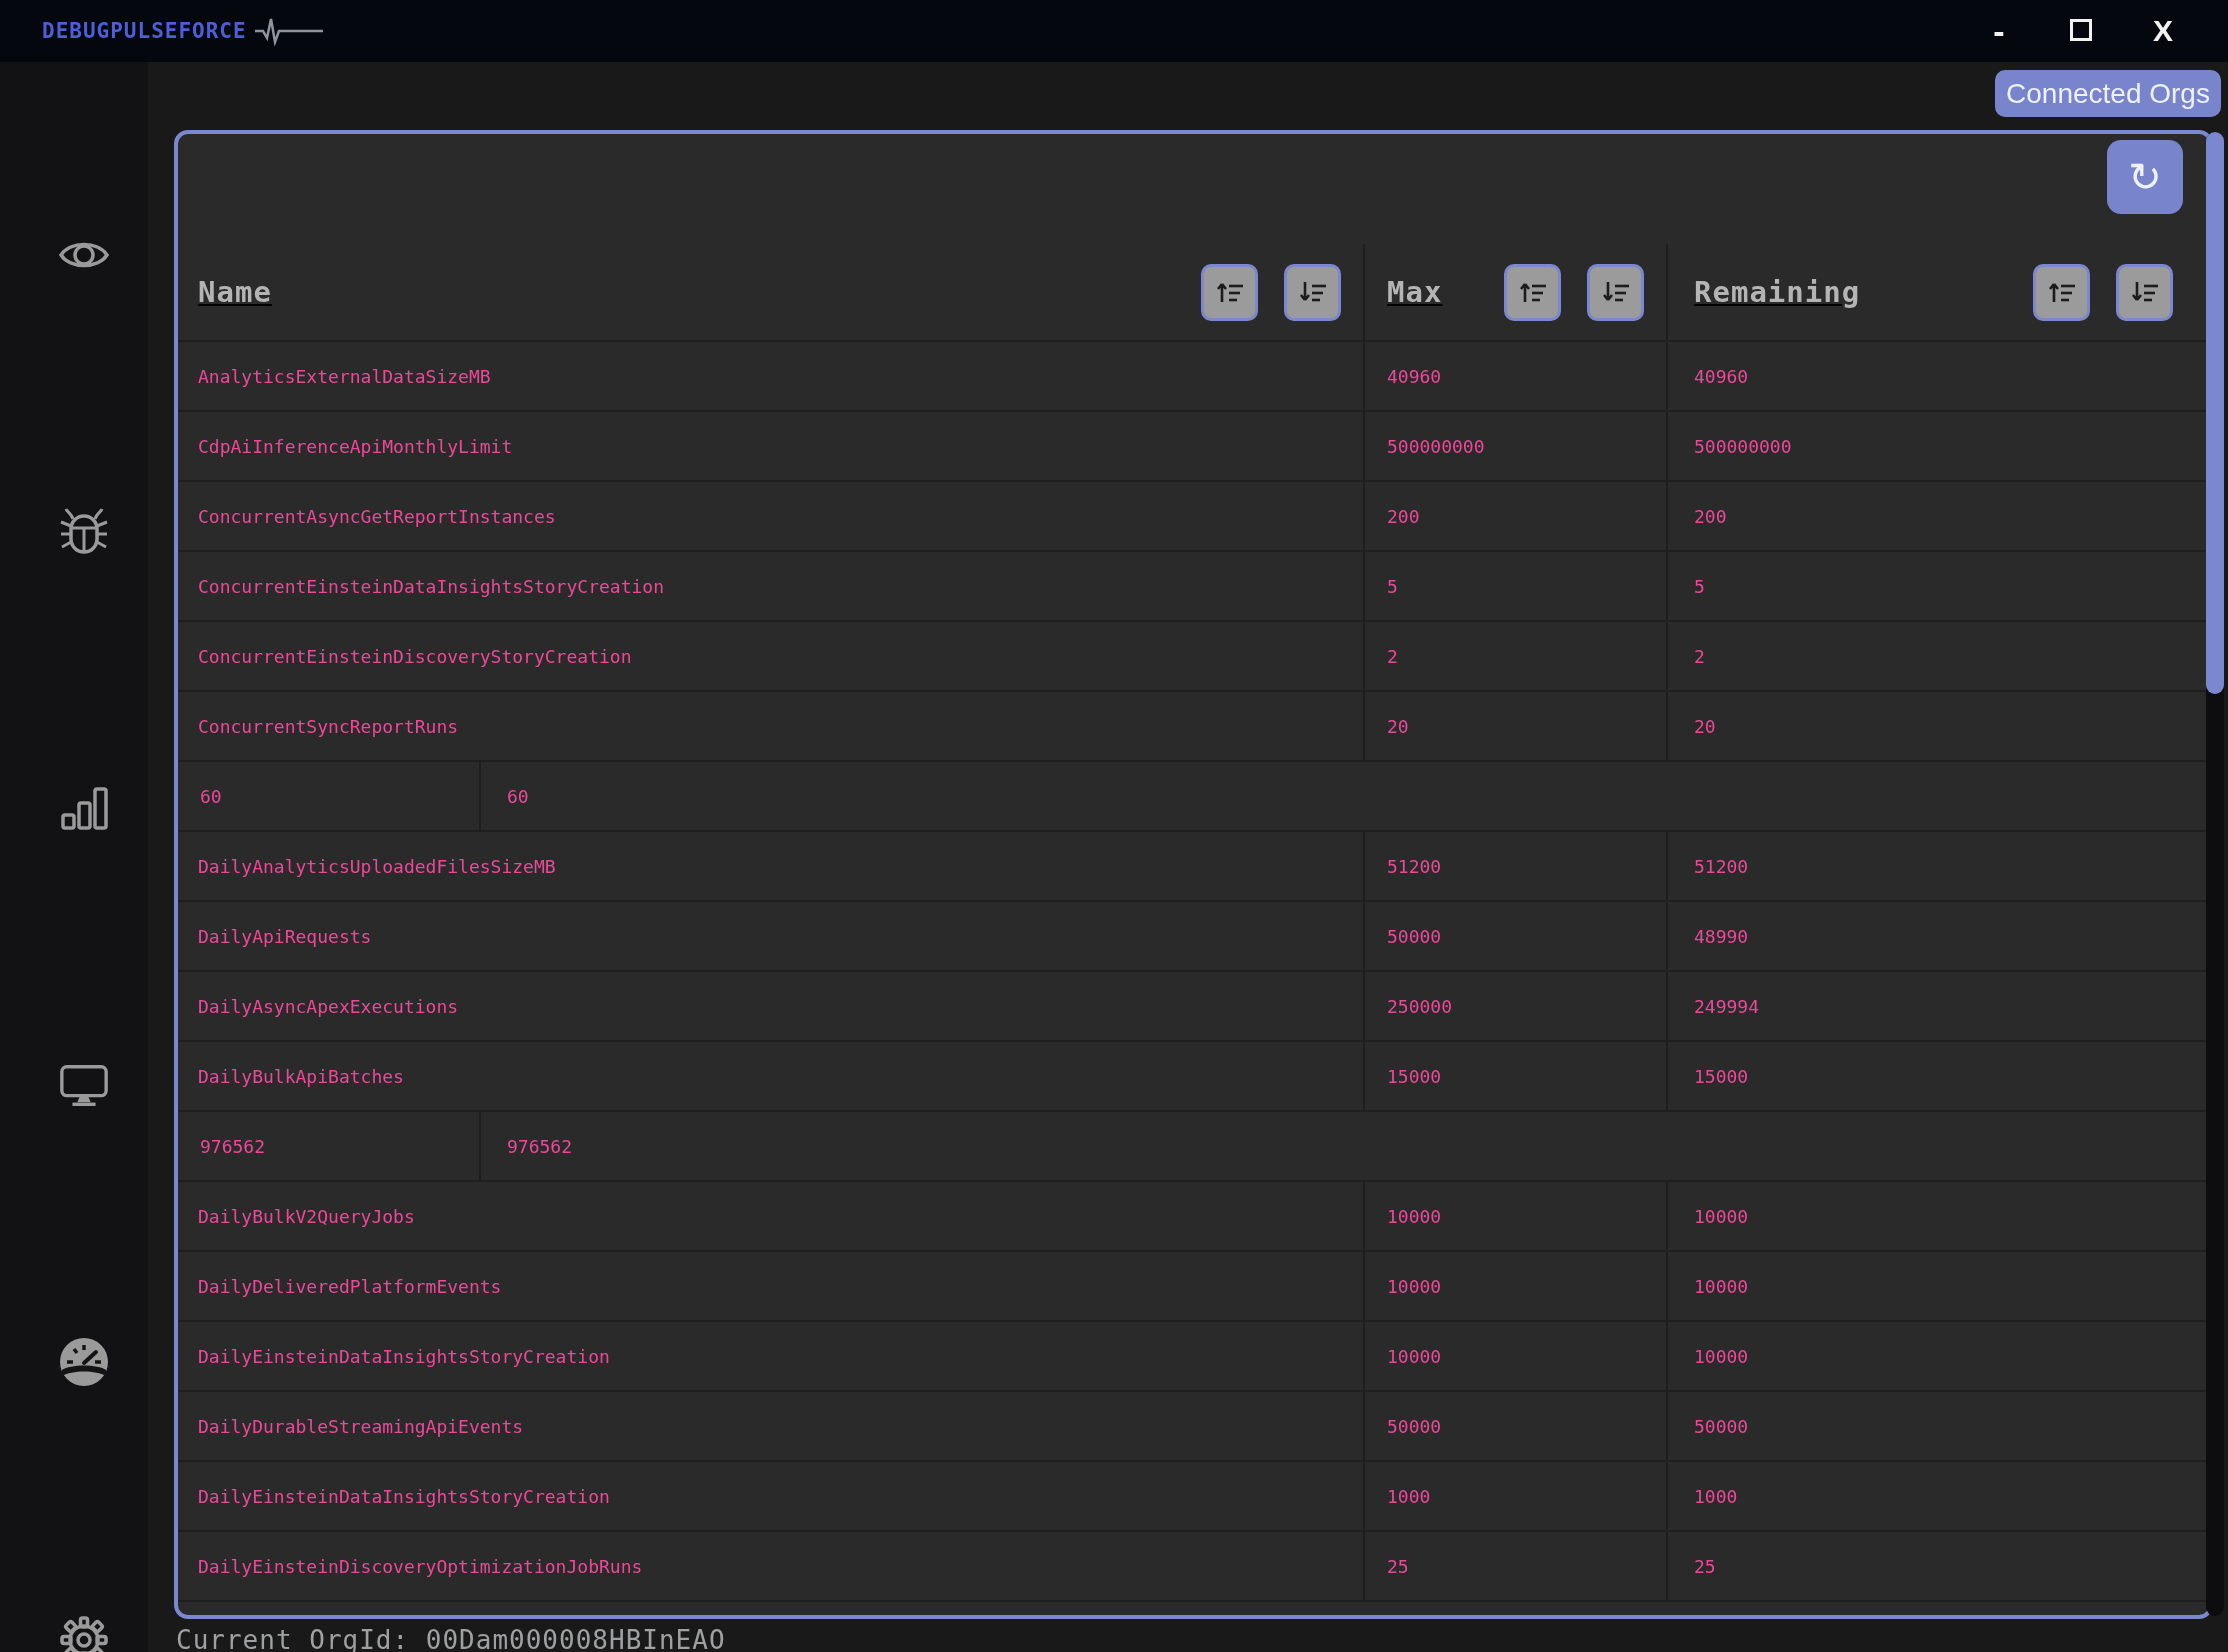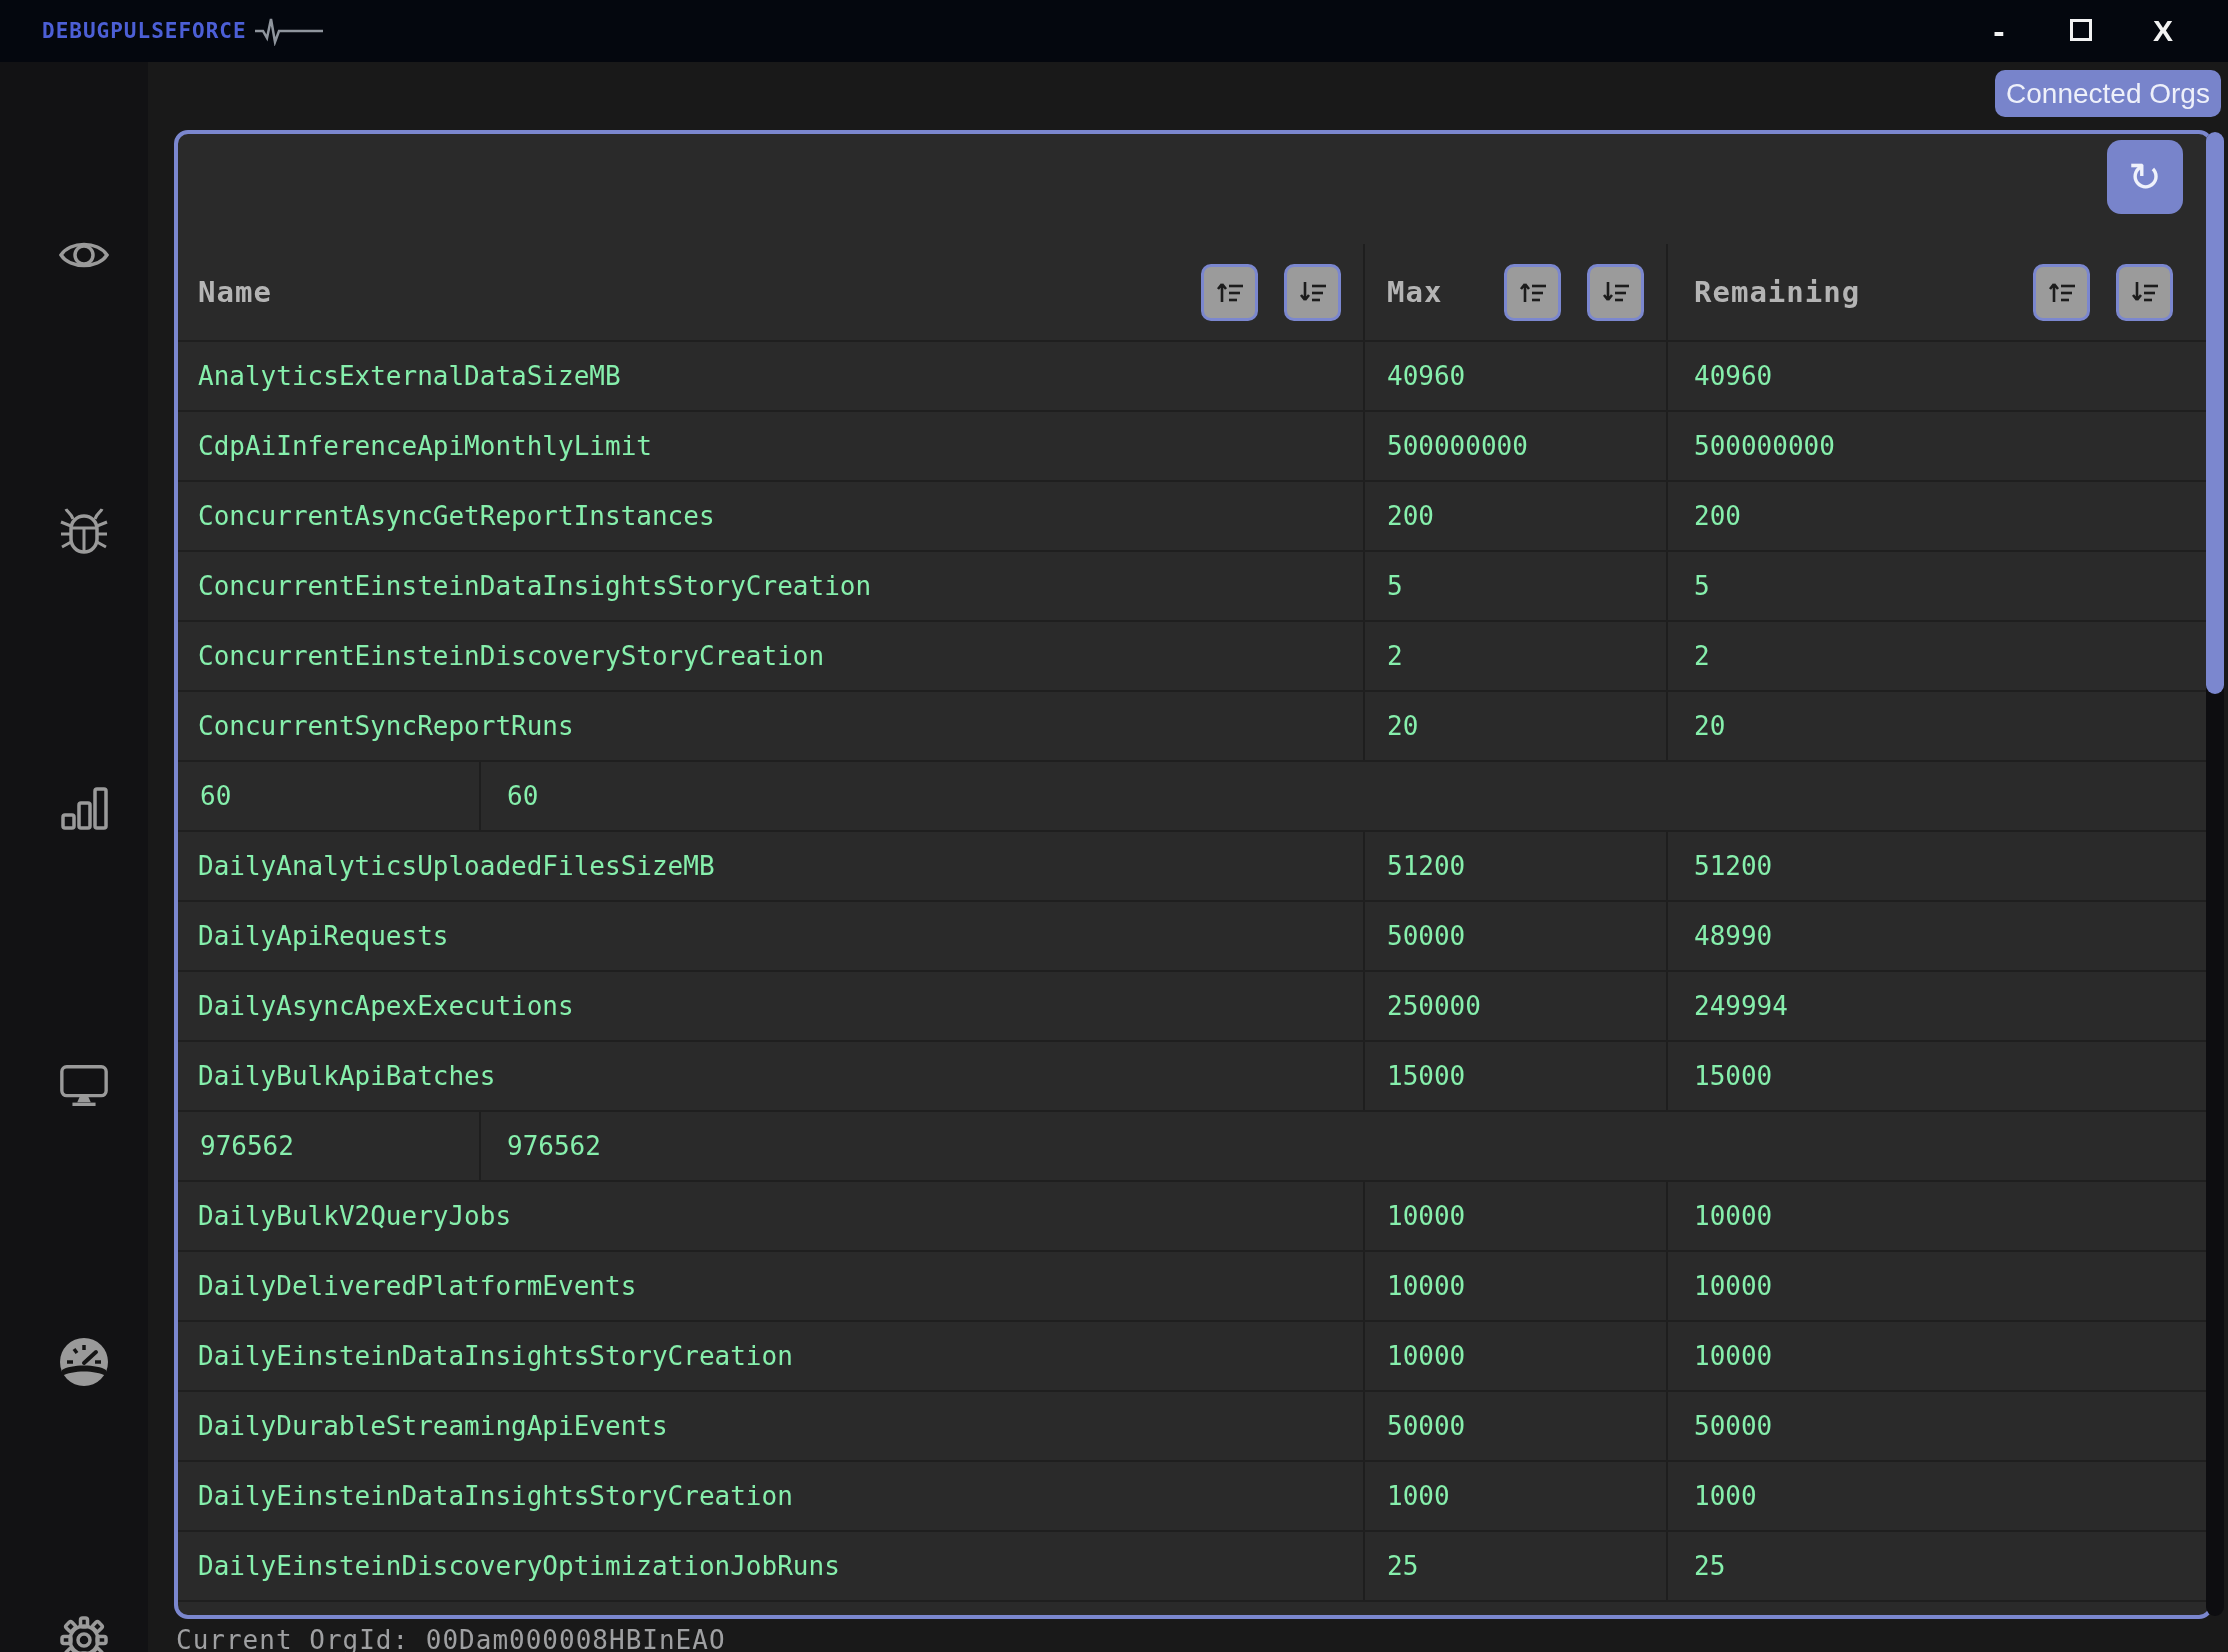--- a/index.html
+++ b/index.html
@@ -62,34 +62,34 @@
   }
   .search-input::placeholder { color:#72727a; }
   .refresh-btn {
     position:absolute; right:26px; top:6px; width:76px; height:74px;
     background:#7884cb; border-radius:14px;
     display:flex; align-items:center; justify-content:center;
   }
   .refresh-glyph { color:#f0f2fb; font-size:40px; font-family:"DejaVu Sans",sans-serif; line-height:1; }
 
   
-  .thead { display:flex; height:96px; align-items:center; }
+  .thead { display:flex; height:96px; align-items:center;text-decoration:underline; }
   .col-name { width:1187px; border-right:2px solid #1e1e1e; height:100%; display:flex; align-items:center; padding-left:20px; }
   .col-max  { width:303px;  border-right:2px solid #1e1e1e; height:100%; display:flex; align-items:center; padding-left:22px; }
   .col-rem  { width:541px; height:100%; display:flex; align-items:center; padding-left:26px; }
   .hdr-label { font-size:29px; font-weight:bold; color:#b4b4b4; letter-spacing:1px; }
   .sort-group { margin-left:auto; display:flex; gap:26px; margin-right:22px; }
   .col-rem .sort-group { margin-right:36px; }
   .sort-btn {
     width:57px; height:57px; background:#9b9b9b; border:3px solid #7b87cf;
     border-radius:10px; display:flex; align-items:center; justify-content:center;
   }
   .tbody { }
   .trow { display:flex; height:70px; border-top:2px solid #1f1f1f; }
-  .cell { font-size:26px; color:#86efac; }
+  .cell { font-size:18px; color:#ec4899; }
   .trow .col-name,.trow .col-max,.trow .col-rem { align-items:center; }
   .tbody-endline { border-top:2px solid #1f1f1f; height:24px; }
 
   
   .vscroll {
     position:absolute; left:2206px; top:132px; width:18px; height:1484px;
     background:#0d0d10; border-radius:9px;
   }
   .vscroll-thumb {
     position:absolute; left:0; top:0; width:18px; height:562px;

